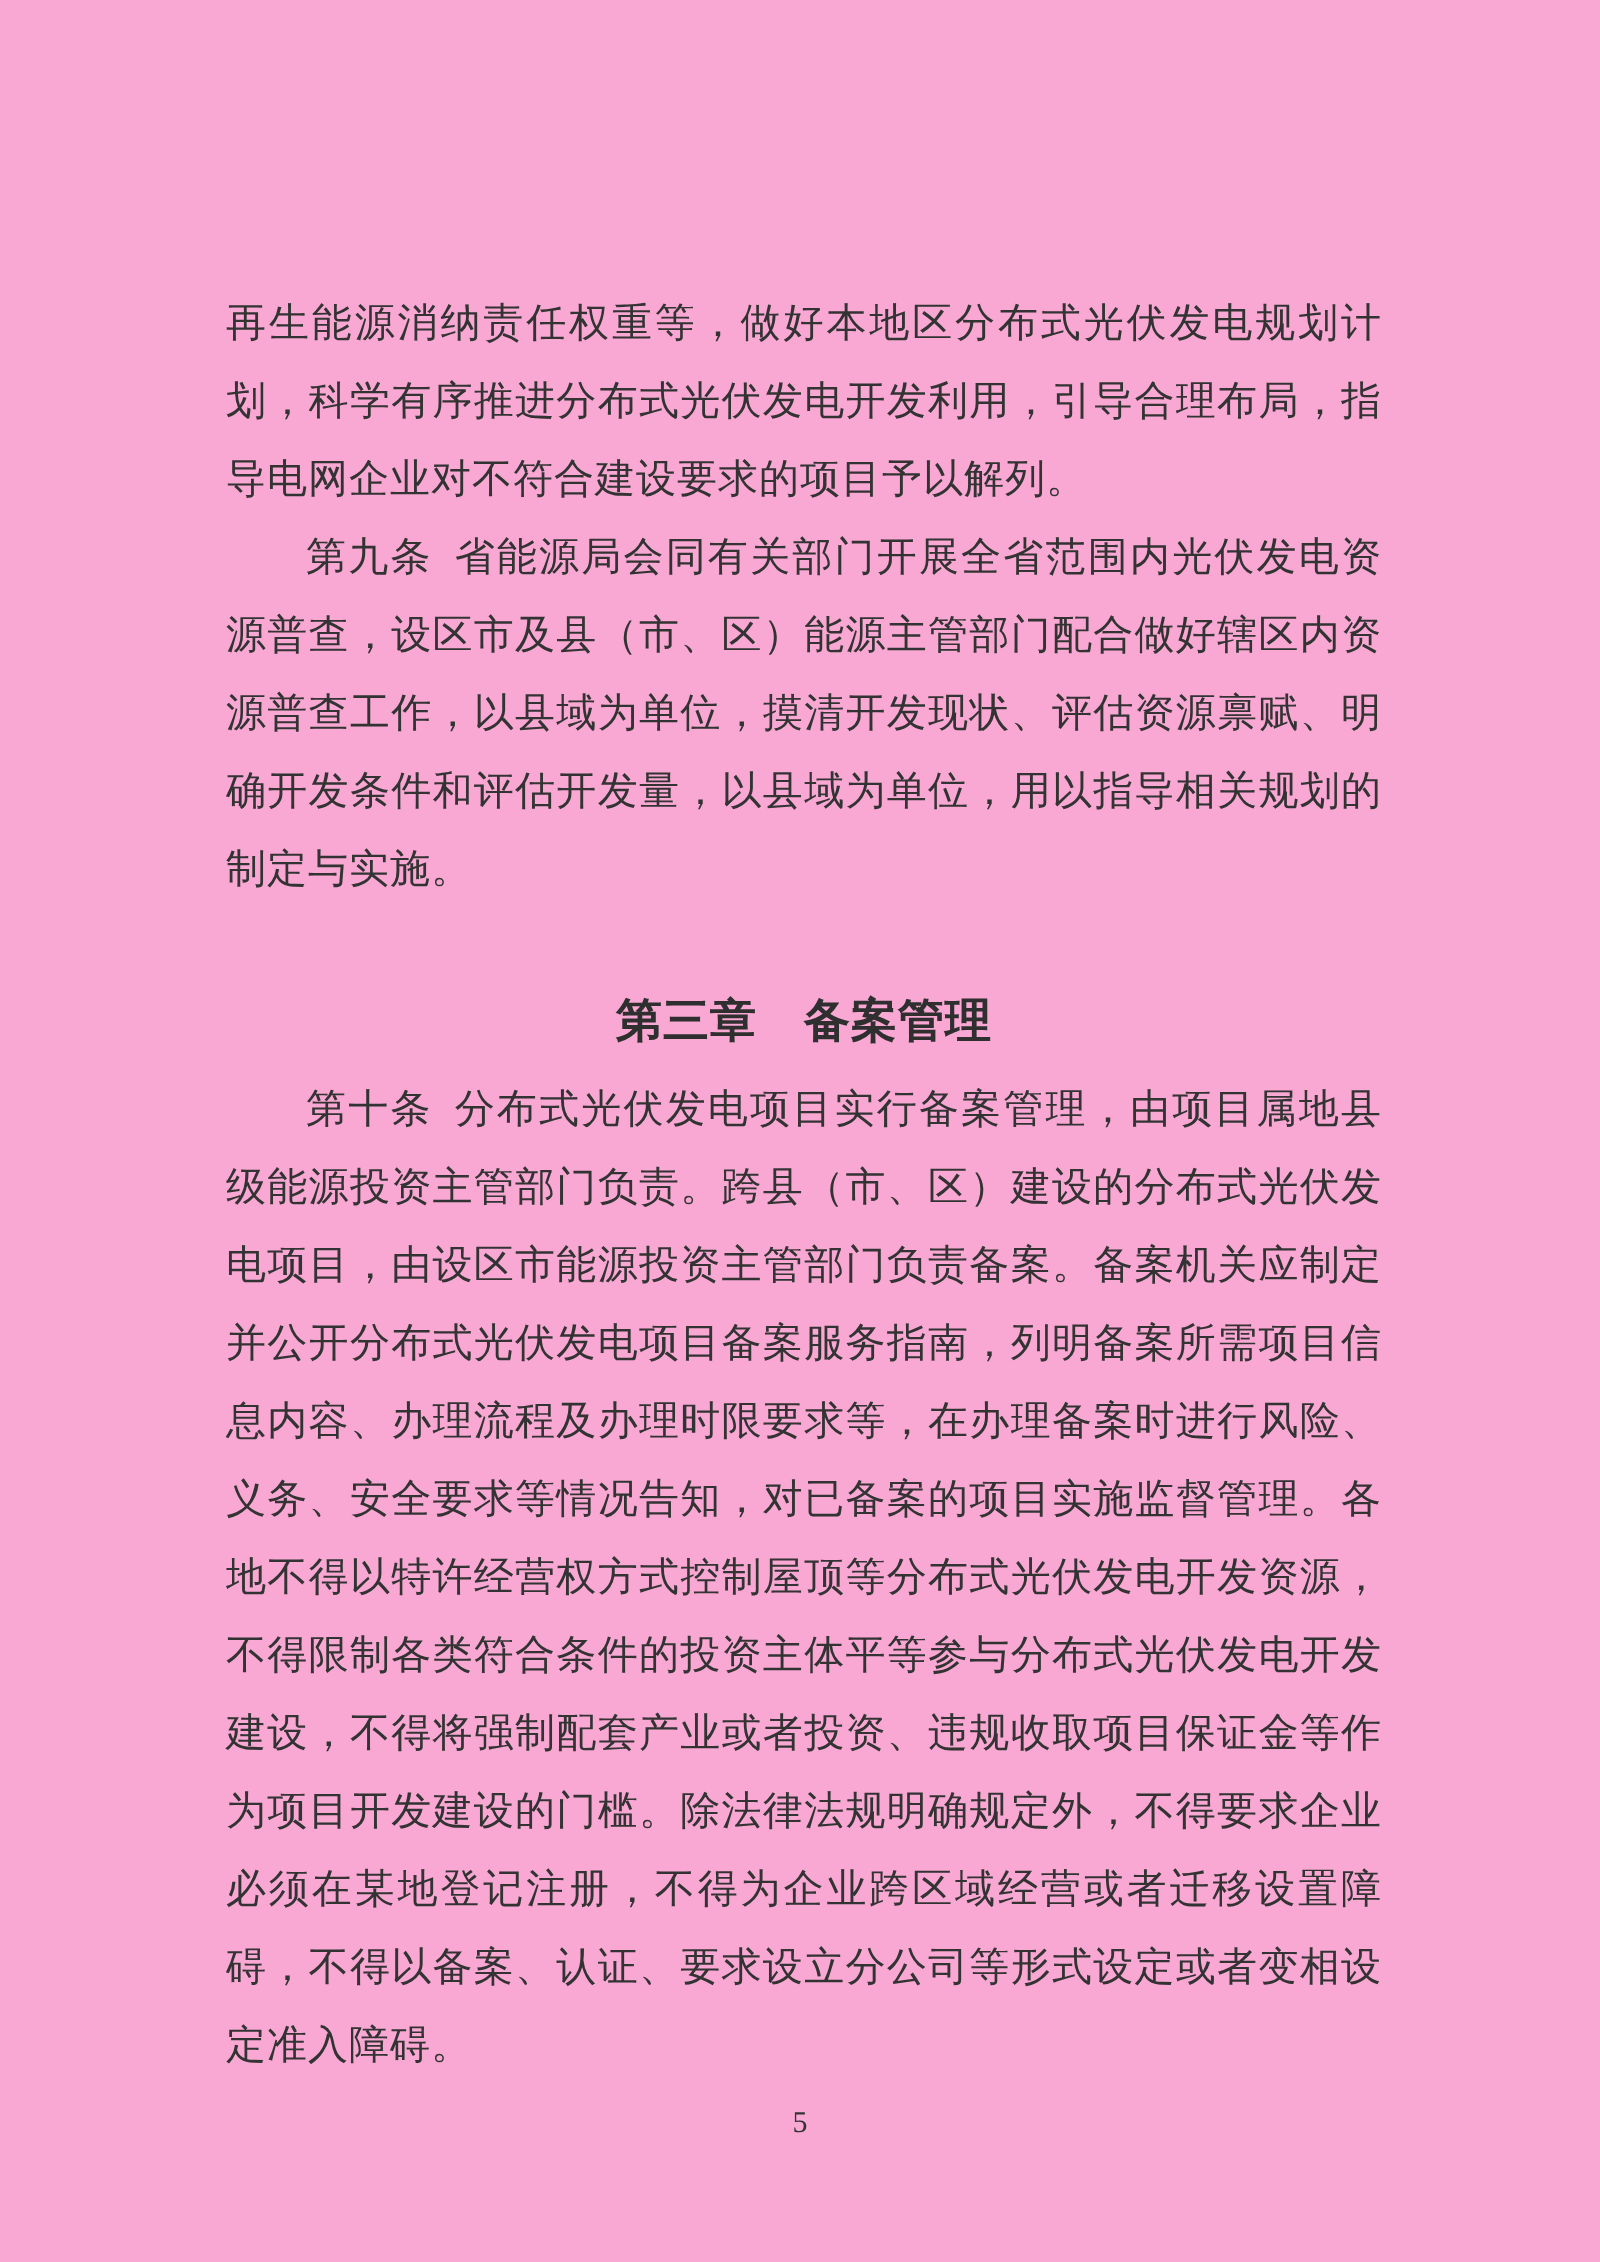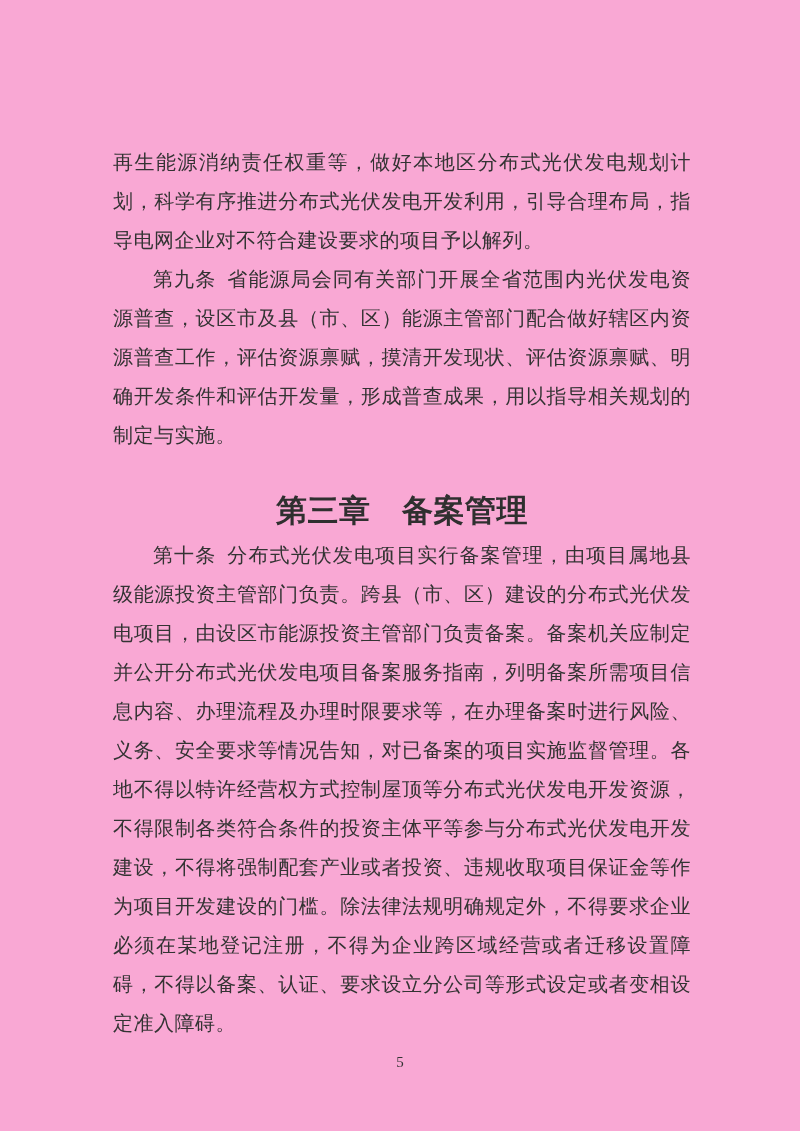--- a/index.html
+++ b/index.html
@@ -31,21 +31,21 @@
     margin: 0;
   }
   .para.indented {
     text-indent: 2em;
   }
   .article-label {
     font-weight: normal;
     padding-right: 0.55em;
   }
   .chapter-heading {
-    font-size: 31px;
+    font-size: 23px;
     font-weight: bold;
     text-align: right;
     text-align-last: center;
     text-indent: 0;
     line-height: 40px;
     margin: 36px 0 5px 0;
     color: #2f2f2f;
   }
   .page-number {
     position: absolute;
@@ -59,21 +59,21 @@
   }
 </style>
 </head>
 <body>
 
 <div class="page">
   <div class="content">
 
     <p class="para">再生能源消纳责任权重等，做好本地区分布式光伏发电规划计划，科学有序推进分布式光伏发电开发利用，引导合理布局，指导电网企业对不符合建设要求的项目予以解列。</p>
 
-    <p class="para indented"><span class="article-label">第九条</span><span>省能源局会同有关部门开展全省范围内光伏发电资源普查，设区市及县（市、区）能源主管部门配合做好辖区内资源普查工作，评估资源禀赋，摸清开发现状、评估资源禀赋、明确开发条件和评估开发量，形成普查成果，用以指导相关规划的制定与实施。</span></p>
+    <p class="para indented"><span class="article-label">第九条</span><span>省能源局会同有关部门开展全省范围内光伏发电资源普查，设区市及县（市、区）能源主管部门配合做好辖区内资源普查工作，以县域为单位，摸清开发现状、评估资源禀赋、明确开发条件和评估开发量，以县域为单位，用以指导相关规划的制定与实施。</span></p>
 
     <h2 class="chapter-heading para">第三章　备案管理</h2>
 
     <p class="para indented"><span class="article-label">第十条</span><span>分布式光伏发电项目实行备案管理，由项目属地县级能源投资主管部门负责。跨县（市、区）建设的分布式光伏发电项目，由设区市能源投资主管部门负责备案。备案机关应制定并公开分布式光伏发电项目备案服务指南，列明备案所需项目信息内容、办理流程及办理时限要求等，在办理备案时进行风险、义务、安全要求等情况告知，对已备案的项目实施监督管理。各地不得以特许经营权方式控制屋顶等分布式光伏发电开发资源，不得限制各类符合条件的投资主体平等参与分布式光伏发电开发建设，不得将强制配套产业或者投资、违规收取项目保证金等作为项目开发建设的门槛。除法律法规明确规定外，不得要求企业必须在某地登记注册，不得为企业跨区域经营或者迁移设置障碍，不得以备案、认证、要求设立分公司等形式设定或者变相设定准入障碍。</span></p>
 
   </div>
 
   <div class="page-number">5</div>
 </div>
 

